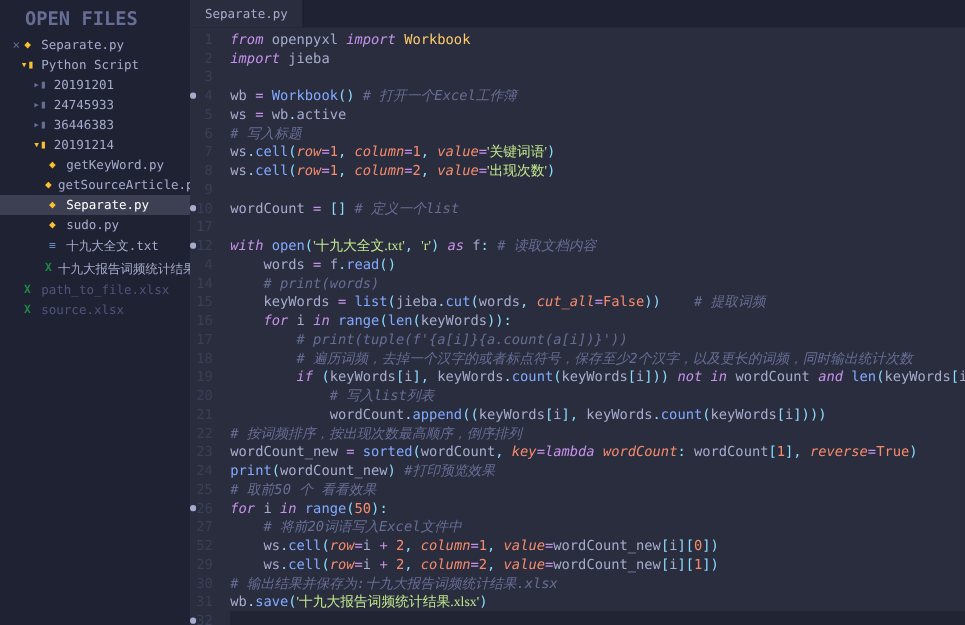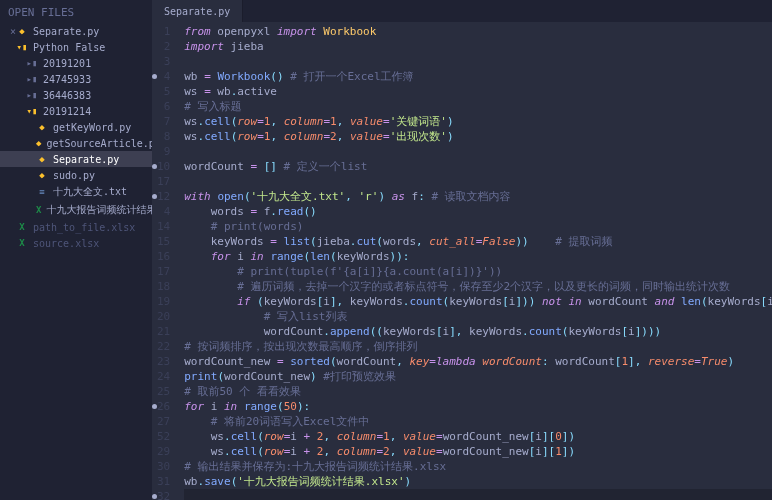--- a/index.html
+++ b/index.html
@@ -18,22 +18,23 @@
   background: #1f2233;
   display: flex;
   flex-direction: column;
   font-size: 10px;
   overflow: hidden;
 }
 .sb-header {
   color: #676e95;
   text-transform: uppercase;
   padding: 6px 8px 4px;
-  font-size: 11px;
-  font-weight: 400;
+  font-size: 15px;
+  font-weight: 700;
+  margin-left: 12px;
 }
 .sb-list { list-style: none; }
 .sb-item {
   display: flex;
   align-items: center;
   padding: 2px 4px 2px 8px;
   white-space: nowrap;
   cursor: pointer;
   color: #a6accd;
 }
@@ -118,43 +119,43 @@
   line-height: 15px;
   white-space: pre;
 }
 .line { height: 15px; }
 .cursor-line { background: #212432; }
 .s-kw { color: #c792ea; font-style: italic; }
 .s-op { color: #c792ea; }
 .s-cls { color: #ffcb6b; }
 .s-fn { color: #82aaff; }
 .s-var { color: #a6accd; }
-.s-str { color: #c3e88d; }
+.s-str { color: #c3e88d; font-family: Liberation Serif, serif; }
 .s-num { color: #f78c6c; }
-.s-com { color: #676e95; }
+.s-com { color: #676e95; font-style: italic; }
 .s-par { color: #f78c6c; font-style: italic; }
-.s-const { color: #f78c6c; font-style: italic; }
+.s-const { color: #f78c6c; }
 .s-pun { color: #89ddff; }
 </style>
 </head>
 <body>
 
 <div class="sidebar">
   <div class="sb-header">OPEN FILES</div>
   <ul class="sb-list" id="open-files">
       <li class="sb-item">
         <span class="close-x">×</span>
         <span class="sb-icon i-py">◆</span>
         <span>Separate.py</span>
       </li>
     </ul>
   <ul class="sb-list" id="folder-tree">
       <li class="sb-item indent-1">
         <span class="sb-icon i-folder-open">▾ <span style="color:#fbc02d">▮</span></span>
-        <span>Python False</span>
+        <span>Python Script</span>
       </li>
       <li class="sb-item indent-2">
         <span class="sb-icon i-folder">▸ <span style="color:#676e95">▮</span></span>
         <span>20191201</span>
       </li>
       <li class="sb-item indent-2">
         <span class="sb-icon i-folder">▸ <span style="color:#676e95">▮</span></span>
         <span>24745933</span>
       </li>
       <li class="sb-item indent-2">

